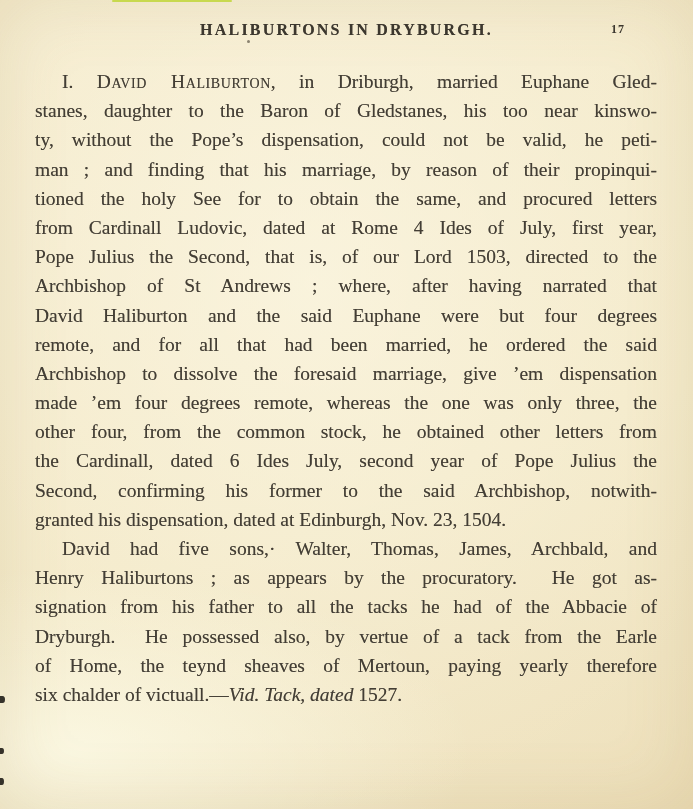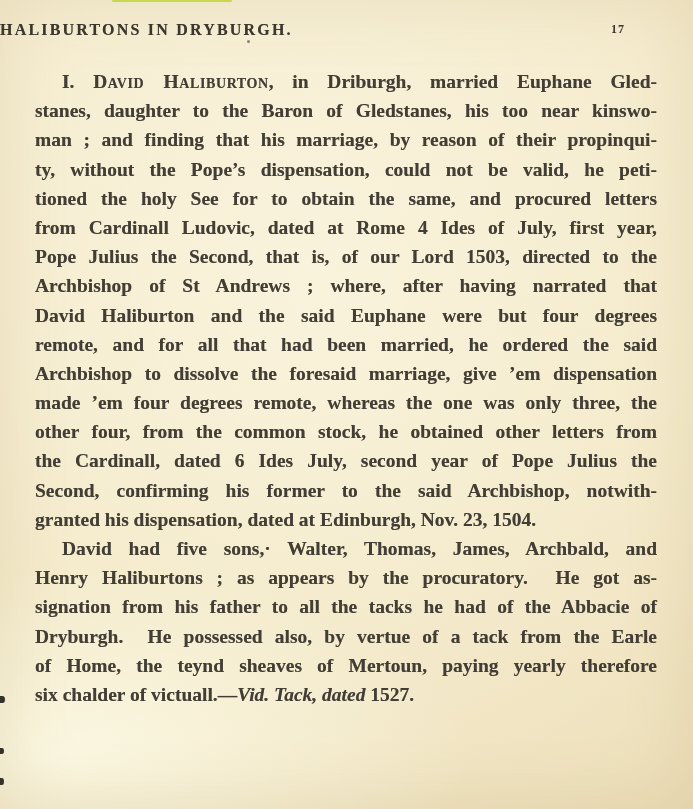--- a/index.html
+++ b/index.html
@@ -38,21 +38,21 @@
   }
   .speck.s1 { left: 0; top: 696px; width: 5px; height: 7px; }
   .speck.s2 { left: 0; top: 748px; width: 4px; height: 6px; }
   .speck.s3 { left: 0; top: 778px; width: 4px; height: 7px; }
   .speck.s4 { left: 247px; top: 40px; width: 3px; height: 3px; background: #8a8270; border-radius: 50%; }
   .header {
     position: absolute;
     top: 21px;
     left: 0;
     width: 100%;
-    text-align: left;
+    text-align: center;
     color: #3c372e;
   }
   .header .title {
     font-size: 16px;
     font-weight: bold;
     letter-spacing: 2.2px;
     text-shadow: 0 0 0.6px rgba(60,55,45,0.55);
   }
   .header .pagenum {
     position: absolute;
@@ -92,26 +92,26 @@
   <div class="speck s1"></div>
   <div class="speck s2"></div>
   <div class="speck s3"></div>
   <div class="speck s4"></div>
 
   <div class="header">
     <span class="title">HALIBURTONS IN DRYBURGH.</span>
     <span class="pagenum">17</span>
   </div>
 
-  <div class="text-block" id="text-block" style="color: rgb(67, 62, 53); font-weight: bold;">
+  <div class="text-block" id="text-block" style="color: rgb(67, 62, 53);">
       <div class="paragraph">
         <div class="line indent"><span>I. </span><span class="smallcaps">David Haliburton</span><span>, in Driburgh, married Euphane Gled-</span></div>
         <div class="line"><span>stanes, daughter to the Baron of Gledstanes, his too near kinswo-</span></div>
+        <div class="line"><span>ty, without the Pope’s dispensation, could not be valid, he peti-</span></div>
         <div class="line"><span>man ; and finding that his marriage, by reason of their propinqui-</span></div>
-        <div class="line"><span>ty, without the Pope’s dispensation, could not be valid, he peti-</span></div>
         <div class="line"><span>tioned the holy See for to obtain the same, and procured letters</span></div>
         <div class="line"><span>from Cardinall Ludovic, dated at Rome 4 Ides of July, first year,</span></div>
         <div class="line"><span>Pope Julius the Second, that is, of our Lord 1503, directed to the</span></div>
         <div class="line"><span>Archbishop of St Andrews ; where, after having narrated that</span></div>
         <div class="line"><span>David Haliburton and the said Euphane were but four degrees</span></div>
         <div class="line"><span>remote, and for all that had been married, he ordered the said</span></div>
         <div class="line"><span>Archbishop to dissolve the foresaid marriage, give ’em dispensation</span></div>
         <div class="line"><span>made ’em four degrees remote, whereas the one was only three, the</span></div>
         <div class="line"><span>other four, from the common stock, he obtained other letters from</span></div>
         <div class="line"><span>the Cardinall, dated 6 Ides July, second year of Pope Julius the</span></div>

